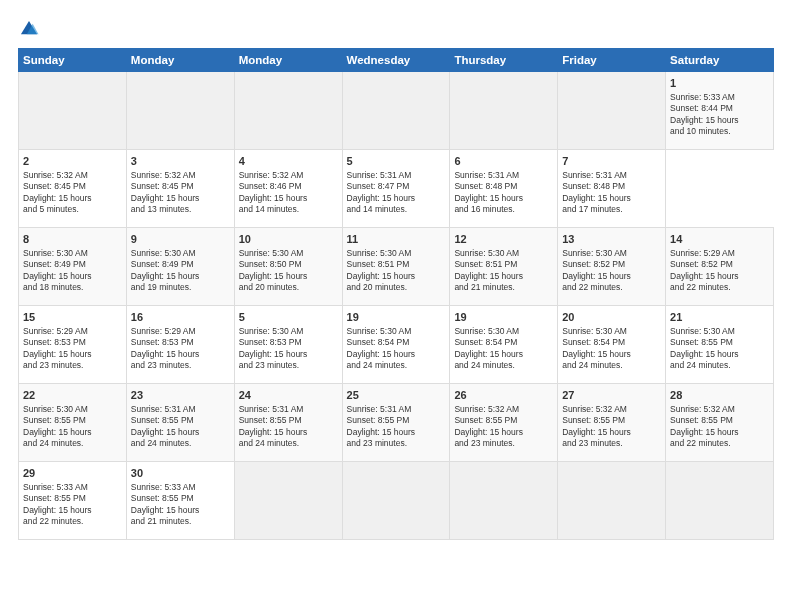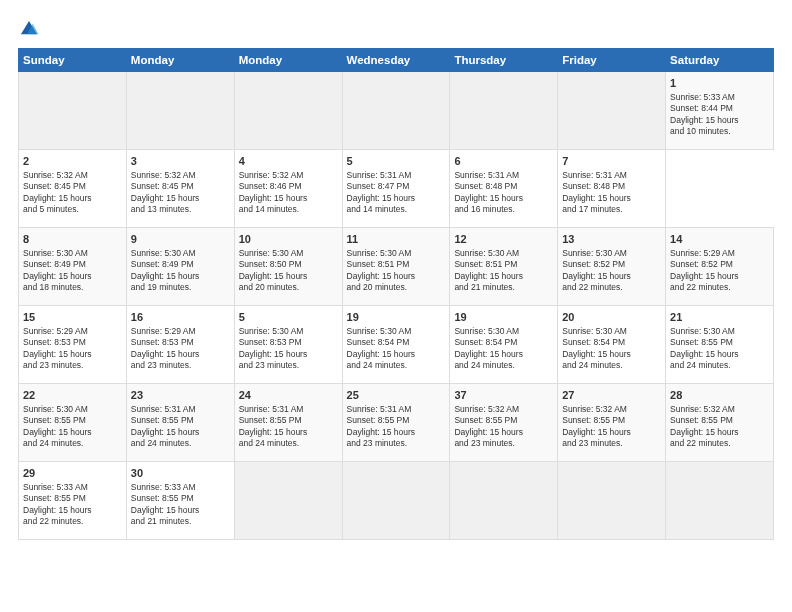--- a/index.html
+++ b/index.html
@@ -161,21 +161,21 @@
           <td><span class="day-num">19</span><span>Sunrise: 5:30 AM</span><br><span>Sunset: 8:54 PM</span><br><span>Daylight: 15 hours</span><br><span>and 24 minutes.</span><br></td>
           <td><span class="day-num">19</span><span>Sunrise: 5:30 AM</span><br><span>Sunset: 8:54 PM</span><br><span>Daylight: 15 hours</span><br><span>and 24 minutes.</span><br></td>
           <td><span class="day-num">20</span><span>Sunrise: 5:30 AM</span><br><span>Sunset: 8:54 PM</span><br><span>Daylight: 15 hours</span><br><span>and 24 minutes.</span><br></td>
           <td><span class="day-num">21</span><span>Sunrise: 5:30 AM</span><br><span>Sunset: 8:55 PM</span><br><span>Daylight: 15 hours</span><br><span>and 24 minutes.</span><br></td>
         </tr>
         <tr>
           <td><span class="day-num">22</span><span>Sunrise: 5:30 AM</span><br><span>Sunset: 8:55 PM</span><br><span>Daylight: 15 hours</span><br><span>and 24 minutes.</span><br></td>
           <td><span class="day-num">23</span><span>Sunrise: 5:31 AM</span><br><span>Sunset: 8:55 PM</span><br><span>Daylight: 15 hours</span><br><span>and 24 minutes.</span><br></td>
           <td><span class="day-num">24</span><span>Sunrise: 5:31 AM</span><br><span>Sunset: 8:55 PM</span><br><span>Daylight: 15 hours</span><br><span>and 24 minutes.</span><br></td>
           <td><span class="day-num">25</span><span>Sunrise: 5:31 AM</span><br><span>Sunset: 8:55 PM</span><br><span>Daylight: 15 hours</span><br><span>and 23 minutes.</span><br></td>
-          <td><span class="day-num">37</span><span>Sunrise: 5:32 AM</span><br><span>Sunset: 8:55 PM</span><br><span>Daylight: 15 hours</span><br><span>and 23 minutes.</span><br></td>
+          <td><span class="day-num">26</span><span>Sunrise: 5:32 AM</span><br><span>Sunset: 8:55 PM</span><br><span>Daylight: 15 hours</span><br><span>and 23 minutes.</span><br></td>
           <td><span class="day-num">27</span><span>Sunrise: 5:32 AM</span><br><span>Sunset: 8:55 PM</span><br><span>Daylight: 15 hours</span><br><span>and 23 minutes.</span><br></td>
           <td><span class="day-num">28</span><span>Sunrise: 5:32 AM</span><br><span>Sunset: 8:55 PM</span><br><span>Daylight: 15 hours</span><br><span>and 22 minutes.</span><br></td>
         </tr>
         <tr>
           <td><span class="day-num">29</span><span>Sunrise: 5:33 AM</span><br><span>Sunset: 8:55 PM</span><br><span>Daylight: 15 hours</span><br><span>and 22 minutes.</span><br></td>
           <td><span class="day-num">30</span><span>Sunrise: 5:33 AM</span><br><span>Sunset: 8:55 PM</span><br><span>Daylight: 15 hours</span><br><span>and 21 minutes.</span><br></td>
           <td class="empty-cell"></td>
           <td class="empty-cell"></td>
           <td class="empty-cell"></td>
           <td class="empty-cell"></td>

